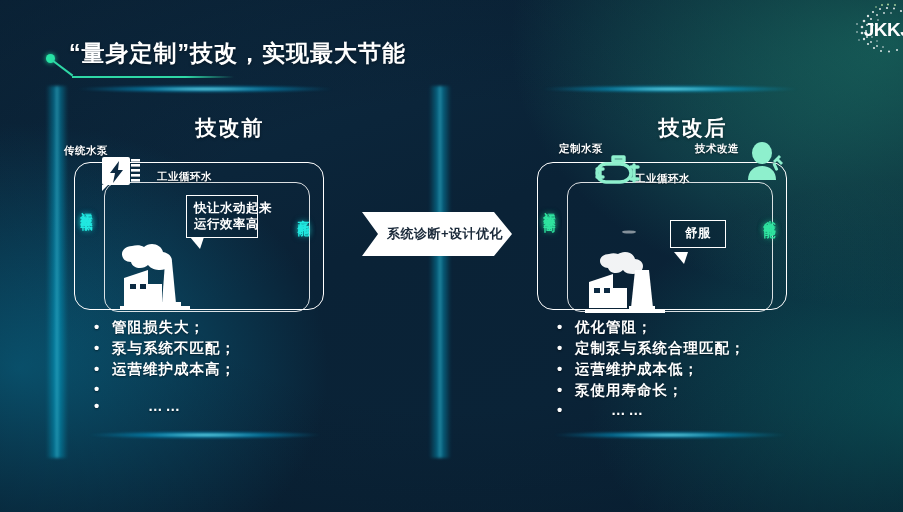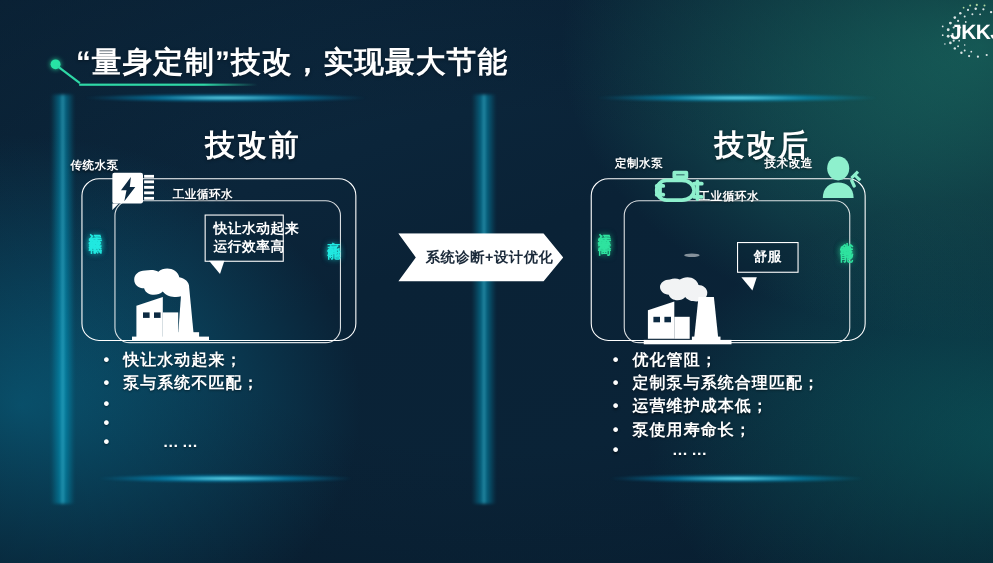--- a/index.html
+++ b/index.html
@@ -85,37 +85,37 @@
     transform-origin: left center;
   }
   .title-underline {
     position: absolute; left: 26px; top: 38px;
     width: 162px; height: 1.6px;
     background: linear-gradient(90deg, #2fd8a6 0%, #2fd8a6 70%, rgba(47,216,166,0) 100%);
   }
   .title-text {
     position: absolute; left: 23px; top: 0px;
     color: #ffffff;
-    font-size: 27px;
+    font-size: 23px;
     font-weight: bold;
     letter-spacing: 1px;
     white-space: nowrap;
     text-shadow: 0 1px 3px rgba(0,0,0,.4);
   }
 
   
   .panel { position: absolute; top: 100px; width: 340px; height: 340px; }
   .panel.left { left: 60px; }
   .panel.right { left: 523px; }
 
   .panel-title {
     position: absolute; top: 14px; left: 0; width: 340px;
     text-align: center;
     color: #ffffff;
-    font-size: 27px;
+    font-size: 21px;
     font-weight: bold;
     letter-spacing: 2px;
     text-shadow: 0 1px 3px rgba(0,0,0,.45);
   }
 
   
   .loop-outer {
     position: absolute;
     left: 14px; top: 62px;
     width: 250px; height: 148px;
@@ -384,28 +384,29 @@
 
     <div class="bubble l">
       <span>快让水动起来</span><br>
       <span>运行效率高</span>
     </div>
     <div class="bubble-tail l"></div>
 
     <div class="bullets">
       <div class="bullet-row">
         <span class="bullet-dot">•</span>
-        <span class="bullet-text">快让水动起来；</span>
+        <span class="bullet-text">管阻损失大；</span>
       </div>
       <div class="bullet-row">
         <span class="bullet-dot">•</span>
         <span class="bullet-text">泵与系统不匹配；</span>
       </div>
       <div class="bullet-row">
         <span class="bullet-dot">•</span>
+        <span class="bullet-text">运营维护成本高；</span>
       </div>
       <div class="bullet-row">
         <span class="bullet-dot">•</span>
       </div>
       <div class="bullet-row">
         <span class="bullet-dot">•</span>
         <span class="bullet-text dots">……</span>
       </div>
     </div>
   </div>

